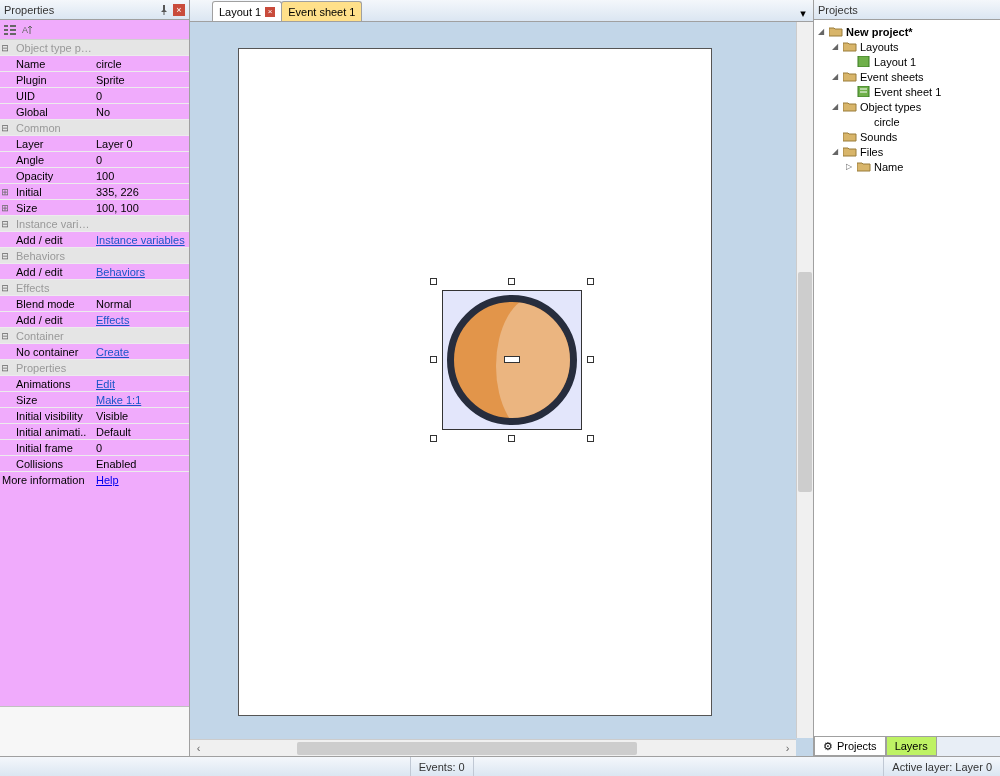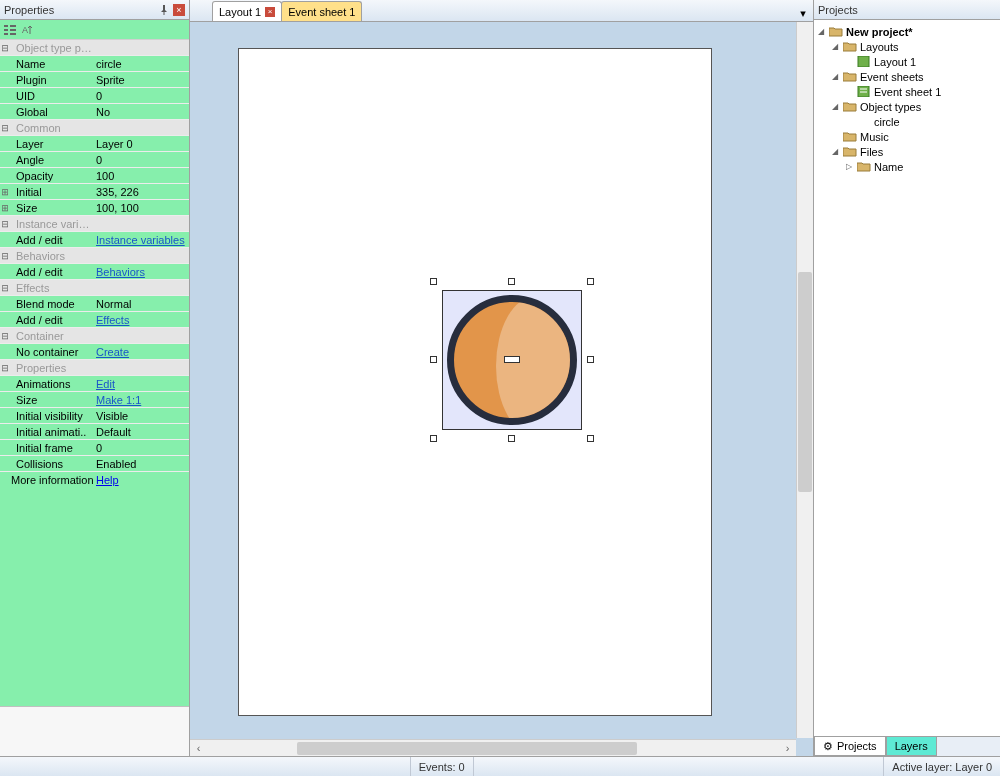--- a/index.html
+++ b/index.html
@@ -1,20 +1,20 @@
 <!DOCTYPE html>
 <html><head>
 <meta charset="utf-8">
 <style>
 * { box-sizing: border-box; margin: 0; padding: 0; }
 body { font-family: "Segoe UI", Tahoma, sans-serif; font-size: 11px; color: #000; background: #f0f0f0; width: 1000px; height: 776px; overflow: hidden; position: relative; }
 
 
 .app { display: flex; width: 1000px; height: 756px; }
-.left-panel { width: 190px; background: #86efac; border-right: 1px solid #a0a0a0; display: flex; flex-direction: column; }
+.left-panel { width: 190px; background: #f0abfc; border-right: 1px solid #a0a0a0; display: flex; flex-direction: column; }
 .center-panel { flex: 1; background: #c2d6e8; display: flex; flex-direction: column; border-right: 1px solid #a0a0a0; }
 .right-panel { width: 186px; background: #fff; display: flex; flex-direction: column; }
 
 
 .panel-header { background: linear-gradient(#f4f7fb,#dbe6f2); border-bottom: 1px solid #a0a0a0; height: 20px; display: flex; align-items: center; padding: 0 4px; font-size: 11px; color: #333; }
 .panel-header .spacer { flex: 1; }
 .panel-header .hicon { width: 12px; height: 12px; margin-left: 3px; display: flex; align-items: center; justify-content: center; }
 .panel-header .close { background: #c94b3b; color: #fff; font-size: 9px; line-height: 12px; }
 
 
@@ -70,21 +70,21 @@
 .tree-row .tw { width:10px; text-align:center; color:#666; font-size:8px;}
 .tree-row .folder { width:14px; height:12px; display:inline-flex;}
 .tree-row .doc { width:14px; height:12px; display:inline-flex;}
 .bold { font-weight: bold; }
 .indent1 { padding-left: 14px; } .indent2 { padding-left: 28px; }
 
 
 .rtabs { height: 20px; border-top:1px solid #a0a0a0; display:flex; align-items:flex-start; background:#e8eef6;}
 .rtab { height:19px; padding:0 8px; display:flex; align-items:center; gap:4px; border:1px solid #a0a0a0; border-top:none; font-size:11px;}
 .rtab.active { background:#fff;}
-.rtab.inactive { background:#5eead4;}
+.rtab.inactive { background:#bef264;}
 
 
 .statusbar { position:absolute; left:0; right:0; bottom:0; height:20px; background:linear-gradient(#f4f7fb,#dbe6f2); border-top:1px solid #a0a0a0; display:flex; align-items:center; font-size:11px; color:#333;}
 .statusbar .cell { padding:0 8px; border-right:1px solid #c0c8d4; height:100%; display:flex; align-items:center;}
 .statusbar .flex { flex:1;}
 
 svg { display:block; }
 </style>
 </head>
 <body>
@@ -244,21 +244,21 @@
           <span class="key">Initial frame</span>
           <span class="val">0</span>
         </div>
       <div class="prop-row">
           <span class="exp"></span>
           <span class="key">Collisions</span>
           <span class="val">Enabled</span>
         </div>
       <div class="more-info">
           <span class="exp"></span>
-          <span class="key" style="width:96px;padding-left:11px">More information</span>
+          <span class="key" style="width:96px;padding-left:2px">More information</span>
           <span class="val"><a href="#">Help</a></span>
         </div>
     </div>
     <div class="desc-area"></div>
   </div>
 
   <div class="center-panel">
     <div class="tabs">
       <div class="tab active">
         <span>Layout 1</span>
@@ -364,21 +364,21 @@
           <span class="doc"></span>
           <span>circle</span>
         </div>
       <div class="tree-row indent1">
           <span class="tw"></span>
           <span class="folder">
             <svg width="14" height="11" viewBox="0 0 14 11">
               <path d="M0 2h5l1 1h7v7H0z" fill="#d8b56a" stroke="#9a7d3a"></path>
             </svg>
           </span>
-          <span>Music</span>
+          <span>Sounds</span>
         </div>
       <div class="tree-row indent1">
           <span class="tw">◢</span>
           <span class="folder">
             <svg width="14" height="11" viewBox="0 0 14 11">
               <path d="M0 2h5l1 1h7v7H0z" fill="#d8b56a" stroke="#9a7d3a"></path>
             </svg>
           </span>
           <span>Files</span>
         </div>

